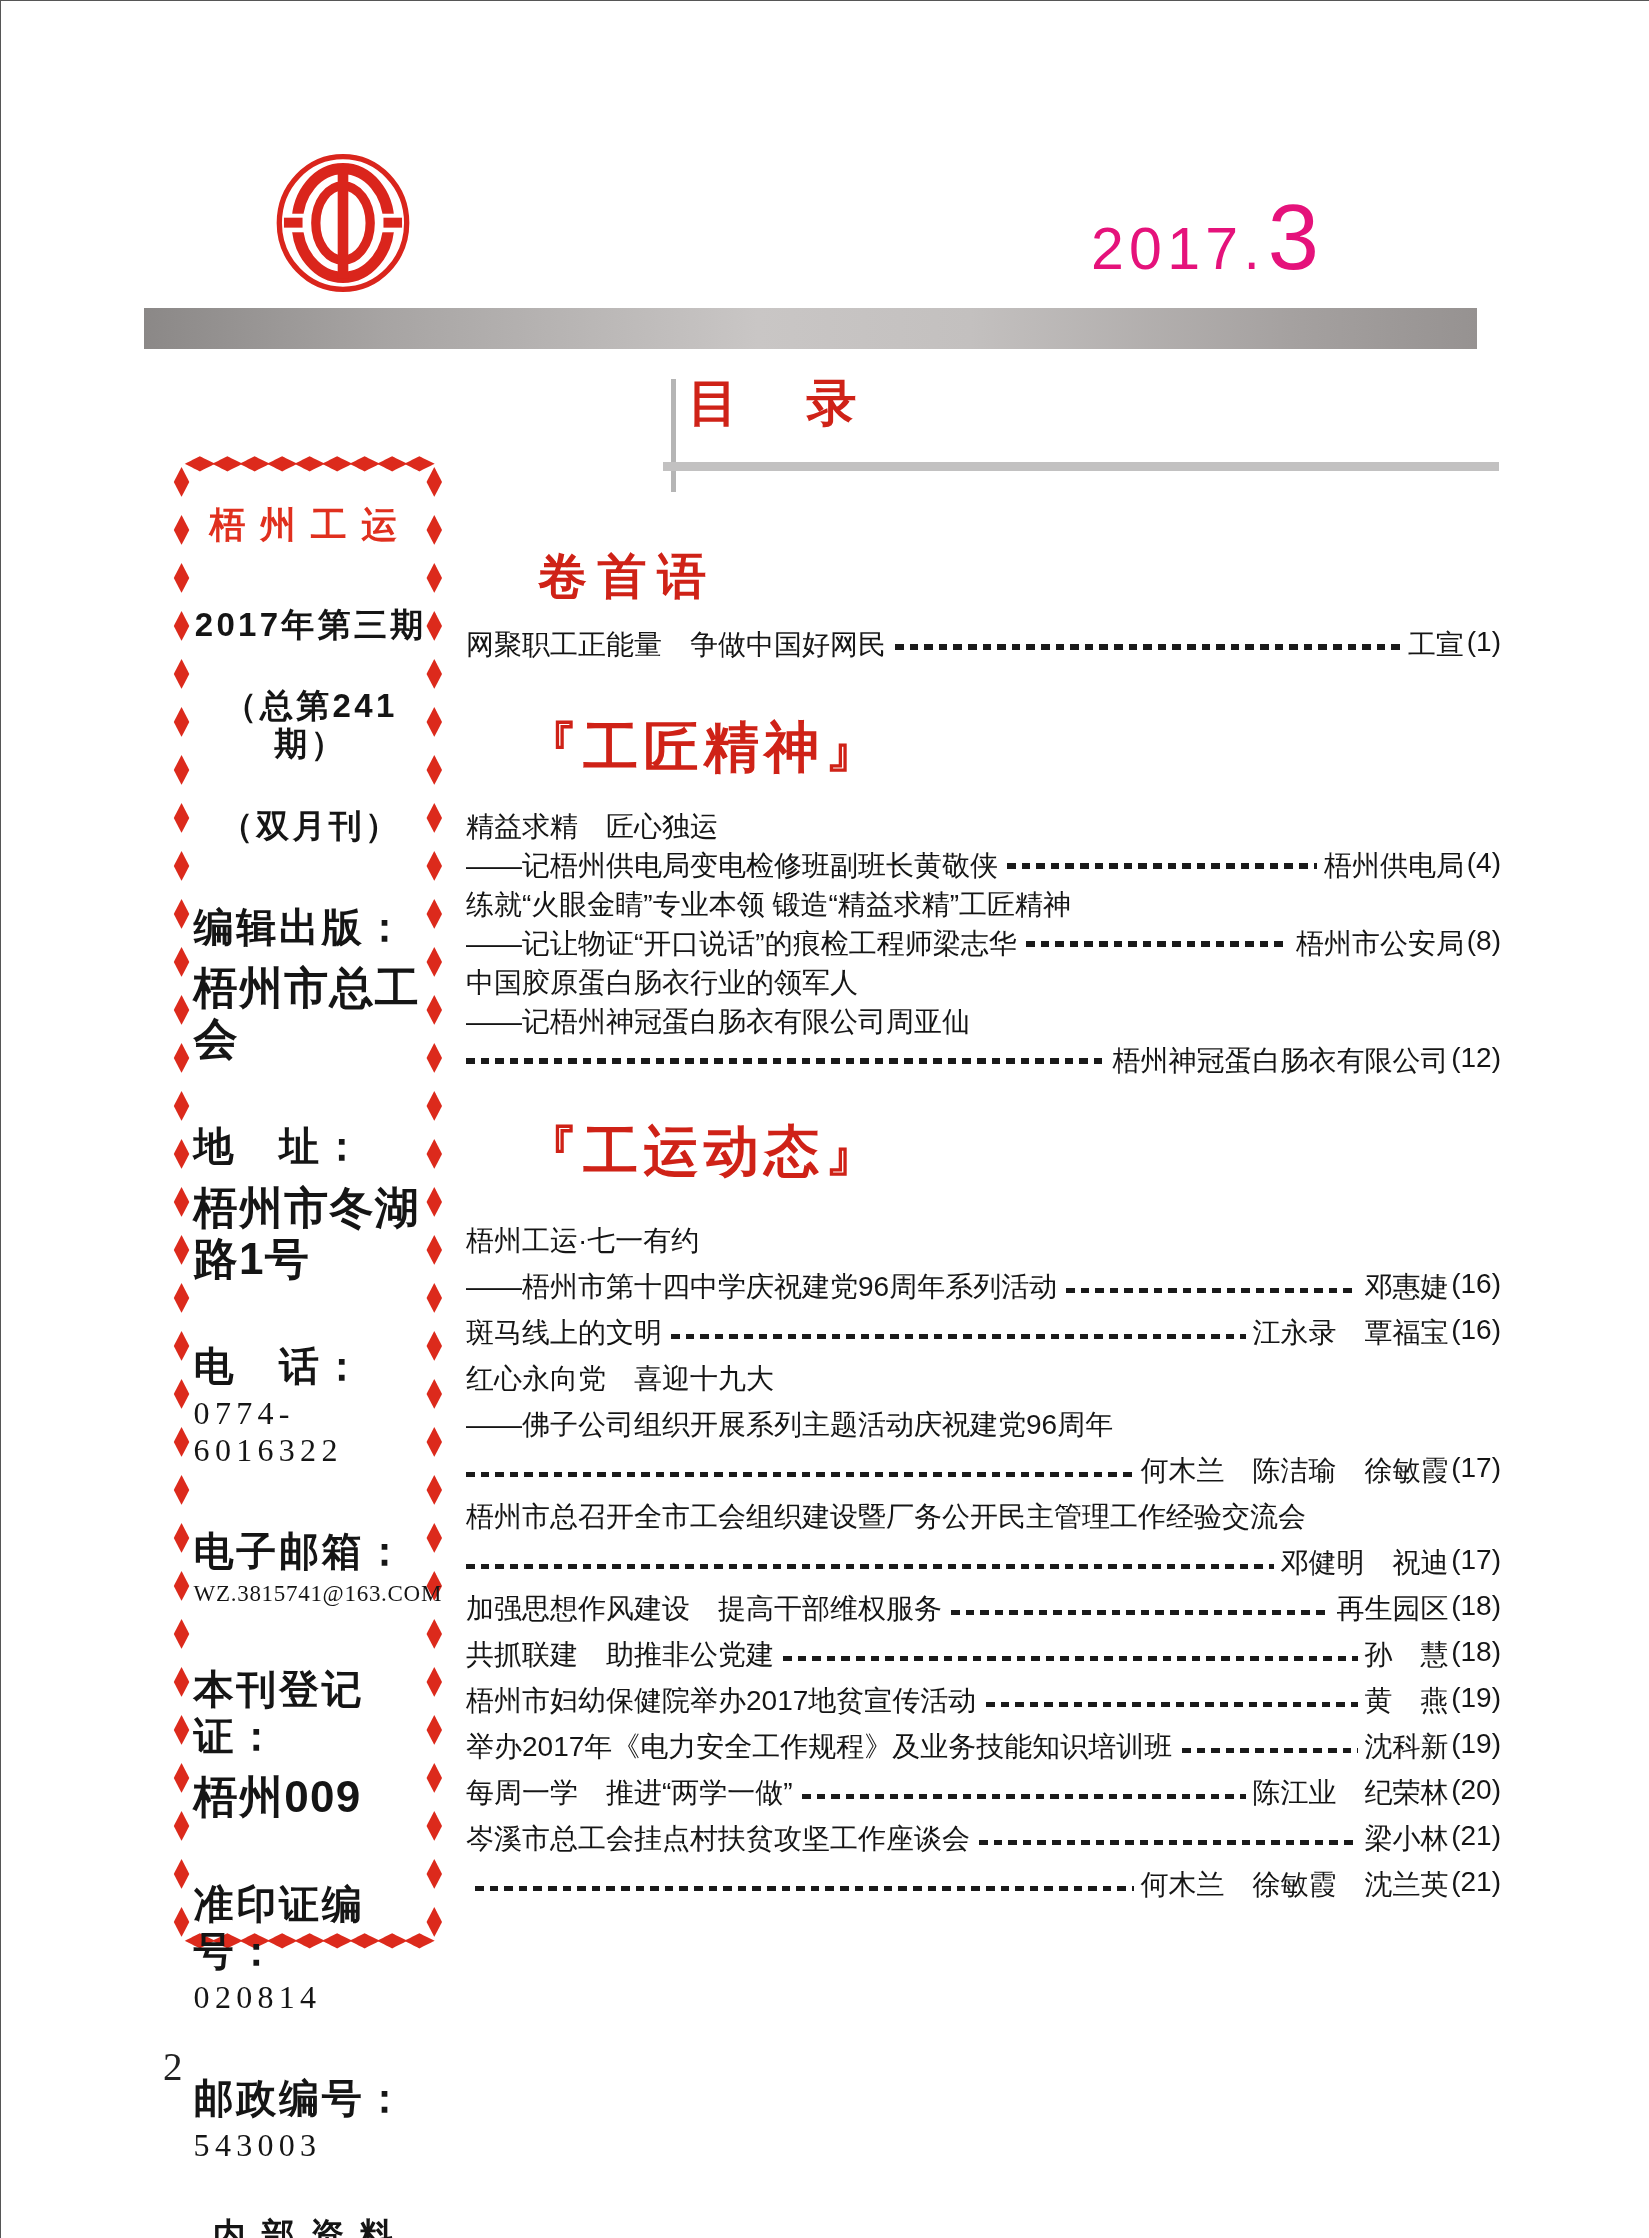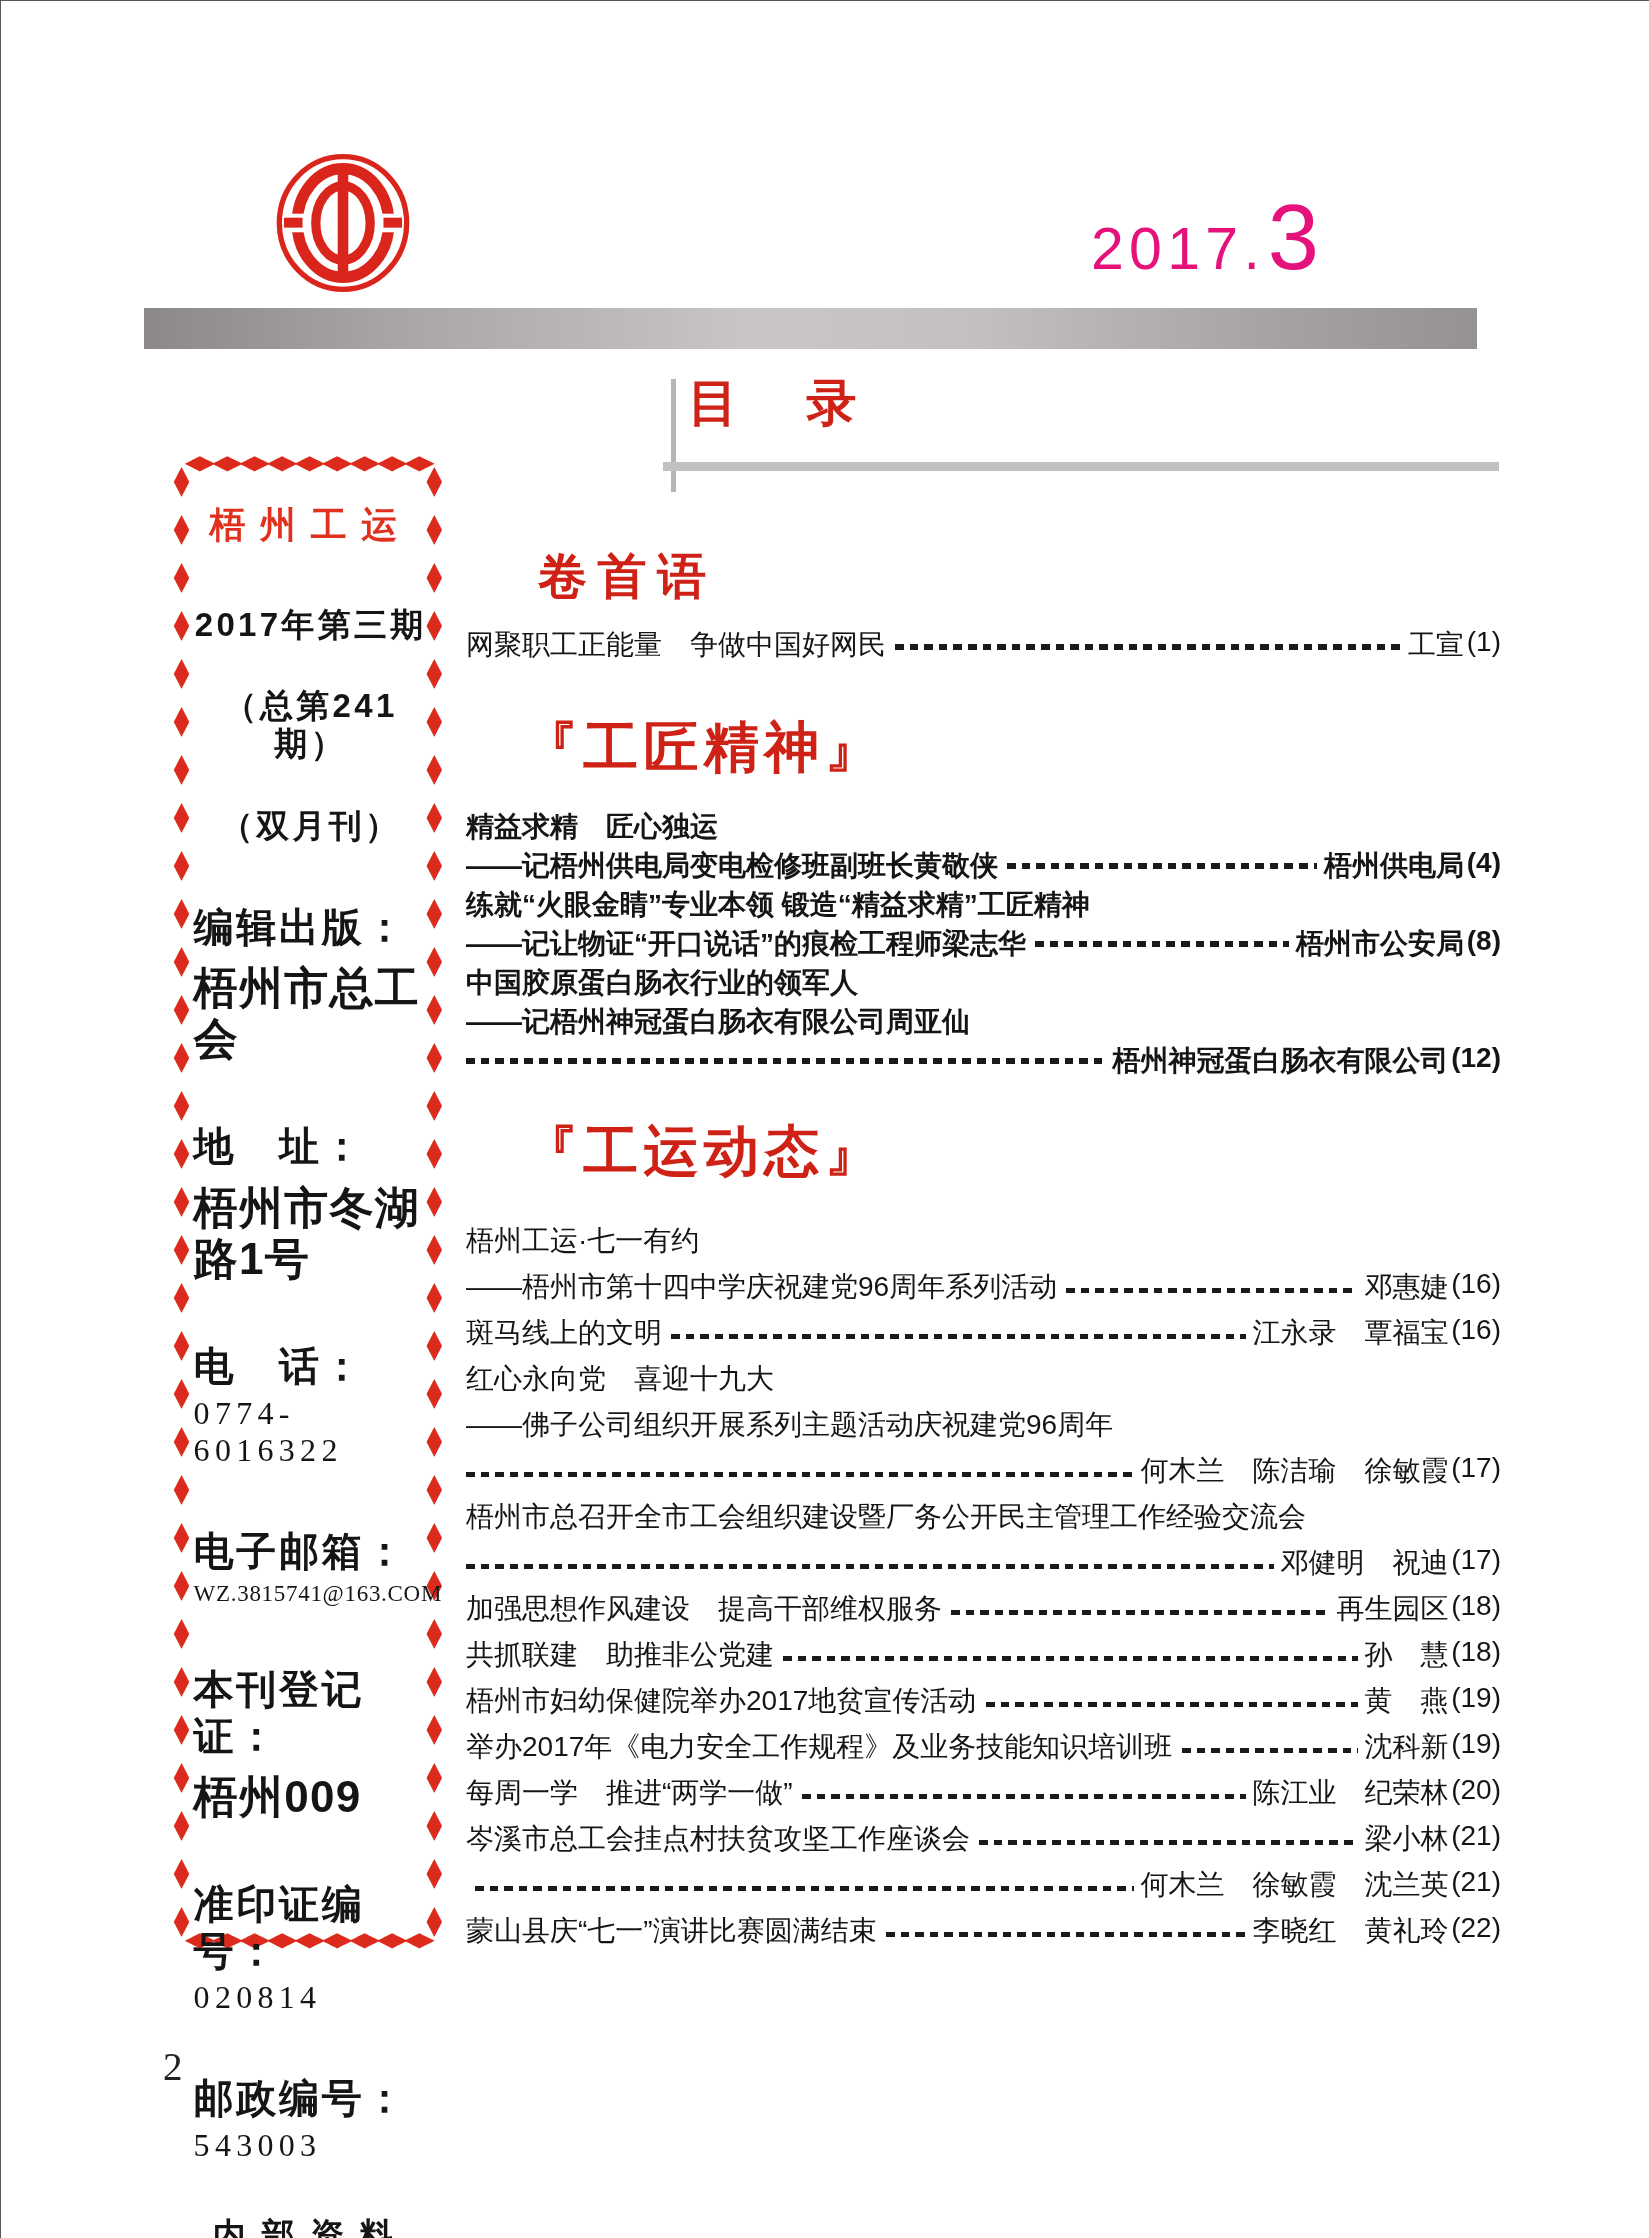--- a/index.html
+++ b/index.html
@@ -81,21 +81,21 @@
     font-weight:bold;color:var(--heading-red);line-height:1.1;
   }
   .h-plain{font-size:49px;letter-spacing:10.6px;margin-left:72px;}
   .h-bracket{font-size:55px;letter-spacing:5.3px;margin-left:57px;}
   .lines{margin-top:26.6px;}
   #sec-0 .lines{margin-top:22.6px;}
   #sec-1 .lines{margin-top:29px;}
   #sec-2 .lines{margin-top:39px;}
   .toc-line{display:flex;align-items:flex-start;font-size:28px;color:#151515;}
   #sec-0 .toc-line{height:41px;}
-  #sec-1 .toc-line{height:39px;font-weight:bold;}
+  #sec-1 .toc-line{height:39px;}
   #sec-2 .toc-line{height:46px;}
   .toc-line .t{white-space:nowrap;}
   .leader{
     flex:1 1 auto;height:5.3px;margin:0 6.6px 0 9.3px;align-self:center;
     background:repeating-linear-gradient(90deg,var(--leader-black) 0 8.6px,transparent 8.6px 14.6px);
   }
   .leader.from-start{margin-left:0;}
   .authors{white-space:nowrap;}
   .pageno{white-space:nowrap;margin-left:2.7px;}
   
@@ -347,24 +347,18 @@
           <span class="t">岑溪市总工会挂点村扶贫攻坚工作座谈会</span>
           <span class="leader"></span>
           <span class="authors">梁小林</span>
           <span class="pageno">(21)</span>
         </div>
         <div class="toc-line">
           <span class="leader"></span>
           <span class="authors">何木兰　徐敏霞　沈兰英</span>
           <span class="pageno">(21)</span>
         </div>
-        <div class="toc-line">
-          <span class="t">蒙山县庆“七一”演讲比赛圆满结束</span>
-          <span class="leader"></span>
-          <span class="authors">李晓红　黄礼玲</span>
-          <span class="pageno">(22)</span>
-        </div>
       </div>
   </section>
 </main>
 
 <div class="page-number">2</div>
 
 
 </body></html>

